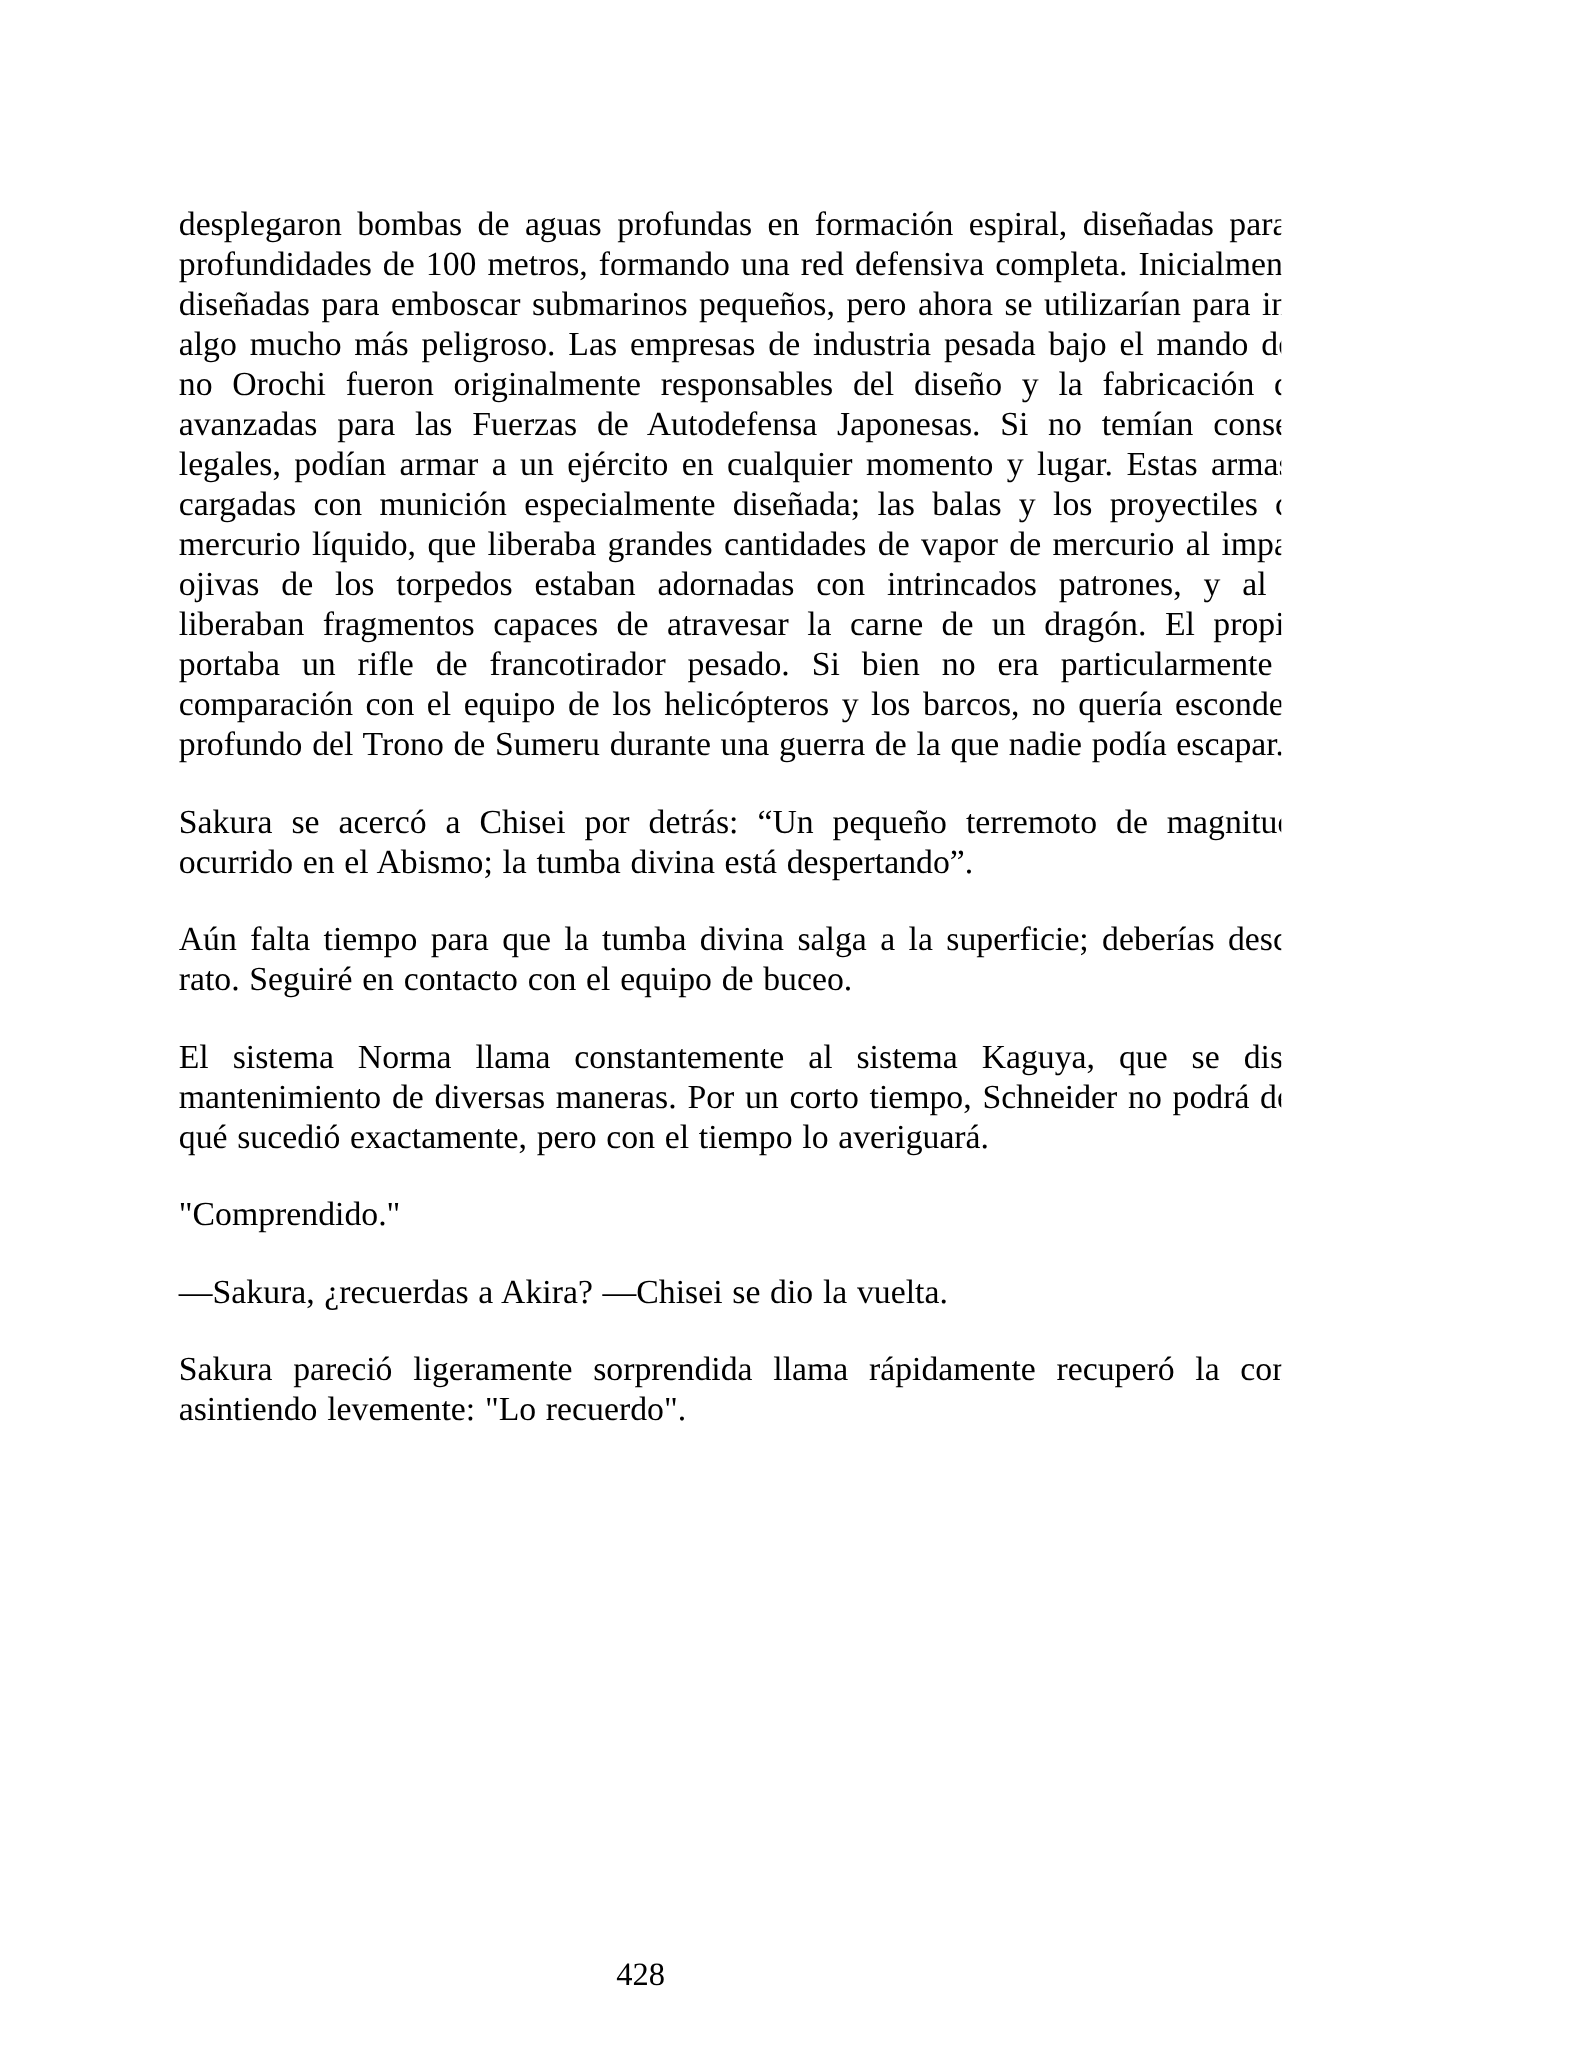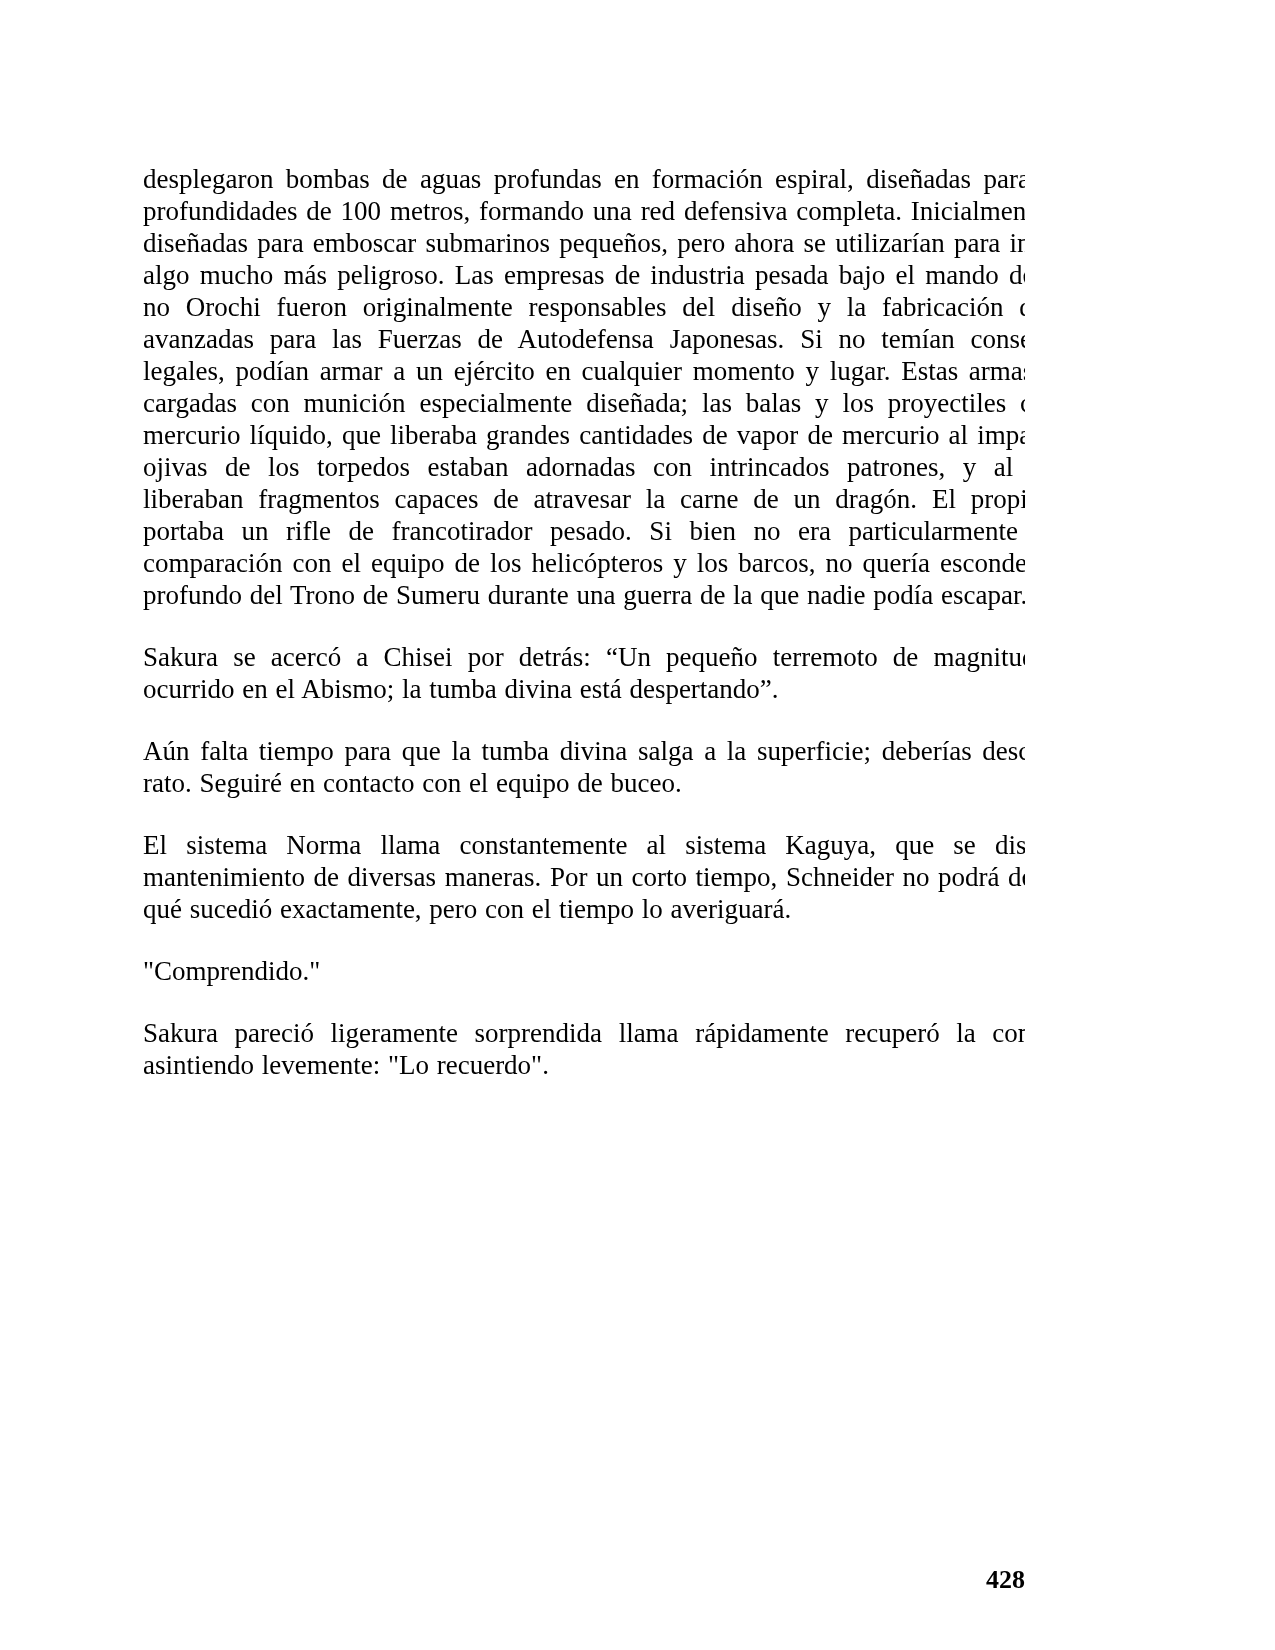--- a/index.html
+++ b/index.html
@@ -29,32 +29,32 @@
     line-height: 32px;
     text-align: justify;
     text-justify: inter-word;
     word-spacing: 1px;
   }
   .page-num {
     position: absolute;
     left: 0;
     top: 1541px;
     width: 100%;
-    text-align: right;
+    text-align: center;
     font-size: 26px;
     line-height: 30px;
-    font-weight: bold;
   }
 </style>
 </head>
 <body>
 
 <div class="page">
   <div class="text-block">
     <p>desplegaron bombas de aguas profundas en formación espiral, diseñadas para flotar a profundidades de 100 metros, formando una red defensiva completa. Inicialmente fueron diseñadas para emboscar submarinos pequeños, pero ahora se utilizarían para interceptar algo mucho más peligroso. Las empresas de industria pesada bajo el mando de Yamata no Orochi fueron originalmente responsables del diseño y la fabricación de armas avanzadas para las Fuerzas de Autodefensa Japonesas. Si no temían consecuencias legales, podían armar a un ejército en cualquier momento y lugar. Estas armas estaban cargadas con munición especialmente diseñada; las balas y los proyectiles contenían mercurio líquido, que liberaba grandes cantidades de vapor de mercurio al impactar. Las ojivas de los torpedos estaban adornadas con intrincados patrones, y al explotar, liberaban fragmentos capaces de atravesar la carne de un dragón. El propio Chisei portaba un rifle de francotirador pesado. Si bien no era particularmente letal en comparación con el equipo de los helicópteros y los barcos, no quería esconderse en lo profundo del Trono de Sumeru durante una guerra de la que nadie podía escapar.</p>
     <p>Sakura se acercó a Chisei por detrás: “Un pequeño terremoto de magnitud 2,4 ha ocurrido en el Abismo; la tumba divina está despertando”.</p>
     <p>Aún falta tiempo para que la tumba divina salga a la superficie; deberías descansar un rato. Seguiré en contacto con el equipo de buceo.</p>
     <p>El sistema Norma llama constantemente al sistema Kaguya, que se disfraza de mantenimiento de diversas maneras. Por un corto tiempo, Schneider no podrá determinar qué sucedió exactamente, pero con el tiempo lo averiguará.</p>
     <p>"Comprendido."</p>
+    <p>—Sakura, ¿recuerdas a Akira? —Chisei se dio la vuelta.</p>
     <p>Sakura pareció ligeramente sorprendida llama rápidamente recuperó la compostura, asintiendo levemente: "Lo recuerdo".</p>
   </div>
   <div class="page-num">428</div>
 </div>
 
 </body></html>

